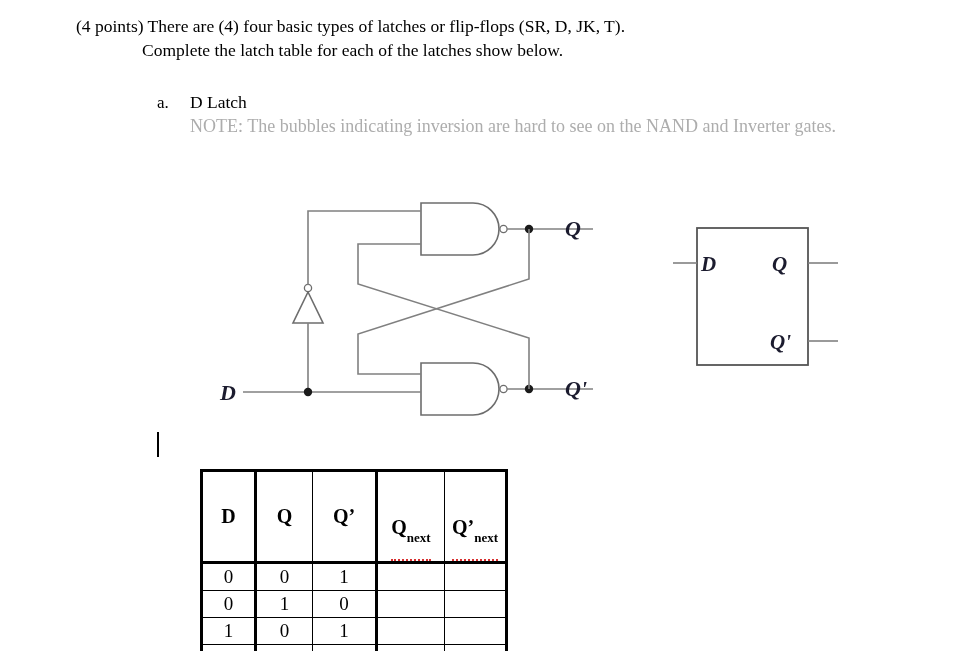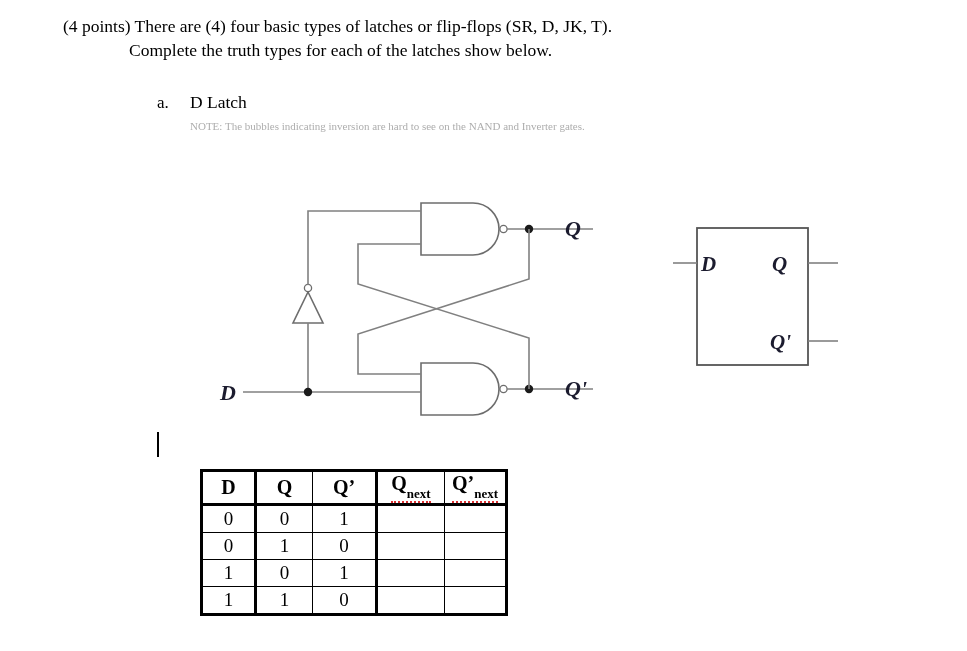--- a/index.html
+++ b/index.html
@@ -12,21 +12,21 @@
     height: 651px;
     position: relative;
     overflow: hidden;
     font-family: "Liberation Serif", "DejaVu Serif", serif;
     color: #000000;
   }
 
   
   #question-block {
     position: absolute;
-    left: 63px;
+    left: 76px;
     top: 14px;
     width: 800px;
   }
   .q-line1 {
     font-size: 17.5px;
     line-height: 24px;
     white-space: nowrap;
   }
   .q-line2 {
     font-size: 17.5px;
@@ -51,21 +51,21 @@
     font-size: 17px;
   }
   .part-title {
     font-size: 17.5px;
     font-family: Liberation Serif, serif;
   }
   #note-block {
     margin-top: 3px;
     margin-left: 33px;
     color: #adadad;
-    font-size: 11px;
+    font-size: 18px;
     line-height: 20.5px;
     width: 680px;
   }
   .note-line { white-space: nowrap; }
 
   
   #circuit-wrap {
     position: absolute;
     left: 0px;
     top: 0px;
@@ -149,30 +149,31 @@
 
   .sub {
     font-size: 13px;
     font-weight: bold;
     vertical-align: sub;
     position: relative;
     top: 3px;
   }
   .spell {
     border-bottom: 2px dotted #d83030;
-    padding-bottom: 2px;
+    padding-bottom: 16px;
+    margin-top: 44px;
   }
   .hdr-inner { display: inline-block; white-space: nowrap; }
 </style>
 </head>
 <body>
 
 <div id="question-block">
   <div class="q-line1">(4 points) There are (4) four basic types of latches or flip-flops (SR, D, JK, T).</div>
-  <div class="q-line2">Complete the truth types for each of the latches show below.</div>
+  <div class="q-line2">Complete the latch table for each of the latches show below.</div>
 </div>
 
 <div id="part-a">
   <div class="part-label-row">
     <span class="part-letter">a.</span>
     <span class="part-title">D Latch</span>
   </div>
   <div id="note-block">
     <div class="note-line">NOTE: The bubbles indicating inversion are hard to see on the NAND and Inverter gates.</div>
   </div>

